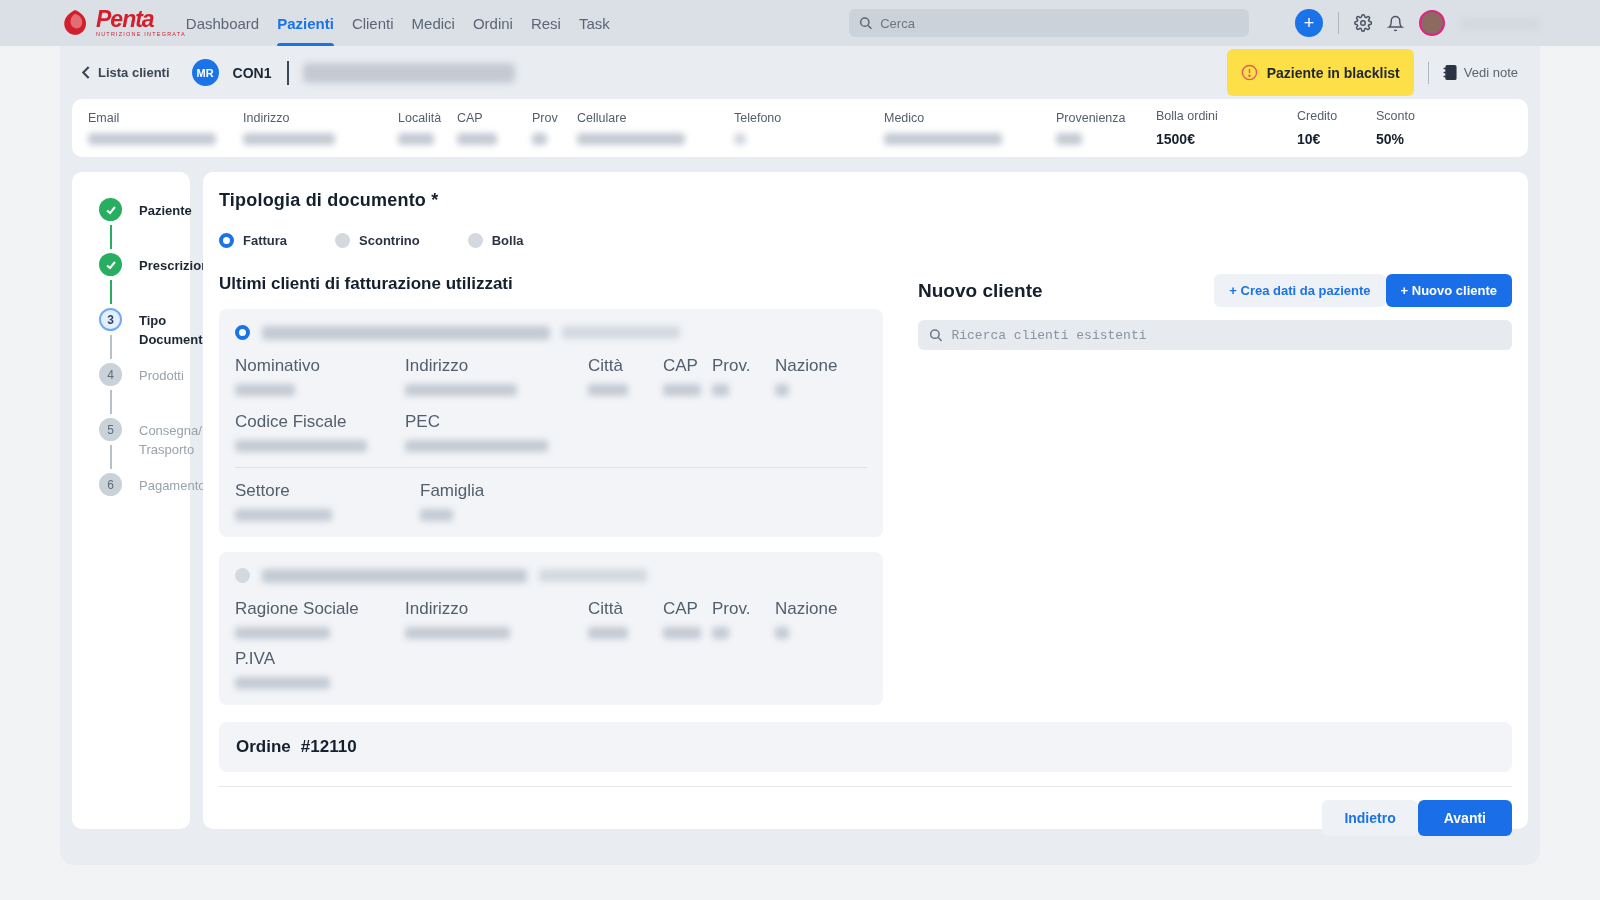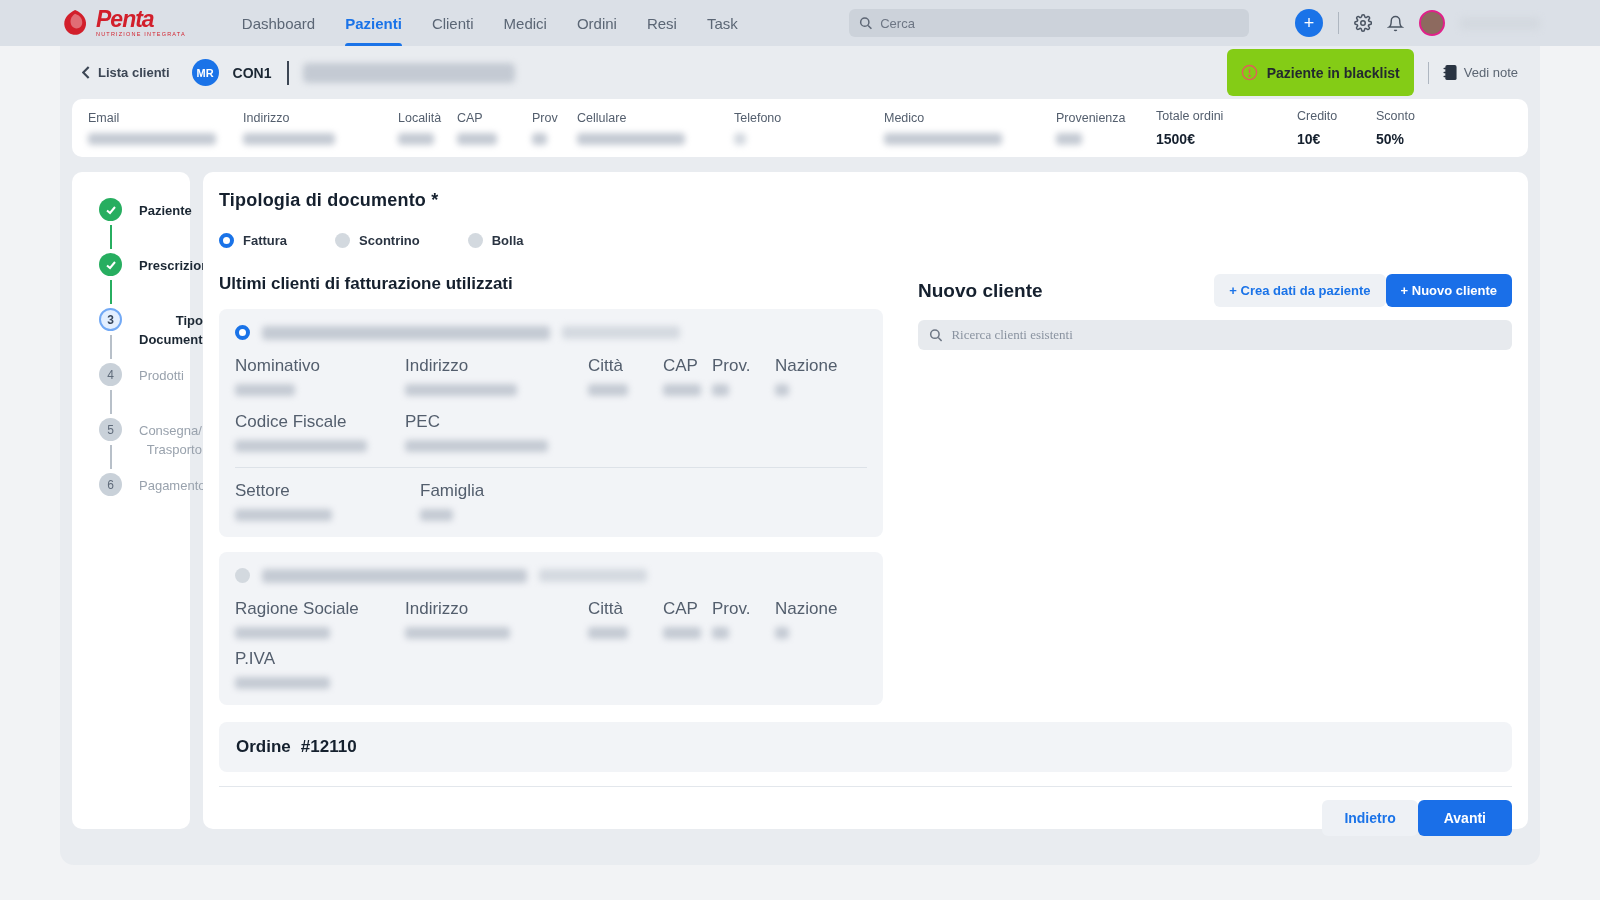--- a/index.html
+++ b/index.html
@@ -14,21 +14,21 @@
   .topbar {
     height:46px; background:#dbe0e7;
     display:flex; align-items:center;
     padding:0 60px;
   }
   .logo { display:flex; align-items:center; gap:6px; min-width:120px; }
   .logo-mark { width:30px; height:30px; }
   .logo-texts { display:flex; flex-direction:column; line-height:1; }
   .logo-name { font-size:23px; font-weight:bold; font-style:italic; color:#d21f2b; letter-spacing:-1px; }
   .logo-tag { font-size:5.5px; color:#d21f2b; letter-spacing:1.2px; margin-top:1px; }
-  .nav { display:flex; align-items:center; gap:30px; margin-left:56px; height:30px; }
+  .nav { display:flex; align-items:center; gap:18px; height:30px; }
   .nav-item { position:relative; font-size:15px; color:#5b6675; height:46px; display:flex; align-items:center; cursor:pointer; }
   .nav-item.active { color:#1a73e8; font-weight:bold; }
   .nav-item.active::after { content:""; position:absolute; left:0; right:0; bottom:0; height:3px; background:#1a73e8; border-radius:3px 3px 0 0; }
   .search-box {
     margin-left:auto; width:400px; height:28px; background:#ccd2da;
     border-radius:6px; display:flex; align-items:center; gap:8px; padding:0 10px;
   }
   .search-box input { border:none; outline:none; background:transparent; font-size:13px; color:#3c4654; width:100%; font-family:inherit; }
   .search-box input::placeholder { color:#6d7684; }
   .topbar-actions { display:flex; align-items:center; gap:15px; margin-left:46px; }
@@ -45,34 +45,34 @@
     border-radius:0 0 14px 14px;
     height:819px; padding:0 12px 20px 12px;
   }
   .patient-header { height:53px; display:flex; align-items:center; padding:0 10px; }
   .back-link { display:flex; align-items:center; gap:7px; font-size:13px; font-weight:bold; color:#3c4654; cursor:pointer; background:none; border:none; font-family:inherit; }
   .avatar-mr { width:27px; height:27px; border-radius:50%; background:#1a73e8; color:#fff; font-size:11px; font-weight:bold; display:flex; align-items:center; justify-content:center; margin-left:22px; }
   .patient-code { font-size:14px; font-weight:bold; color:#1b2733; margin-left:14px; }
   .ph-divider { width:2px; height:24px; background:#3c4654; margin:0 14px 0 16px; }
   .patient-name-blur { width:212px; height:20px; border-radius:5px; }
   .ph-right { margin-left:auto; display:flex; align-items:center; gap:14px; }
-  .blacklist-badge { display:flex; align-items:center; gap:9px; background:#84cc16; border-radius:6px; padding:15px 14px; }
+  .blacklist-badge { display:flex; align-items:center; gap:9px; background:#fde047; border-radius:6px; padding:15px 14px; }
   .blacklist-badge span { font-size:14px; font-weight:bold; color:#23292f; }
   .notes-btn { display:flex; align-items:center; gap:7px; background:none; border:none; font-size:13px; color:#5b6572; cursor:pointer; font-family:inherit; }
   
   .info-card {
     background:#fff; border-radius:10px; height:58px;
     display:flex; align-items:center; padding:0 16px;
   }
   .info-field { display:flex; flex-direction:column; gap:8px; }
   .info-label { font-size:12.5px; color:#535e6d; }
   .info-value-strong { font-size:14px; font-weight:bold; color:#15202e; }
   
   .content-row { display:flex; gap:13px; margin-top:15px; height:657px; }
-  .stepper-card { width:118px; background:#fff; border-radius:10px; padding:26px 8px 0 27px; flex-shrink:0;text-align:right; }
+  .stepper-card { width:118px; background:#fff; border-radius:10px; padding:26px 8px 0 27px; flex-shrink:0; }
   .step { display:flex; gap:17px; }
   .step-rail { display:flex; flex-direction:column; align-items:center; flex-shrink:0; }
   .step-circle { width:23px; height:23px; border-radius:50%; display:flex; align-items:center; justify-content:center; font-size:12px; }
   .step-circle.done { background:#27ae60; color:#fff; }
   .step-circle.current { background:#e3efff; border:2px solid #72a9f5; color:#36455a; font-weight:bold; }
   .step-circle.todo { background:#c9d1d9; color:#5f6b7a; }
   .step-line { width:2px; flex:1; min-height:24px; margin:4px 0; background:#b8c0c9; }
   .step-line.green { background:#27ae60; }
   .step-label { font-size:13px; padding-top:4px; line-height:1.45; width:64px; }
   .step-label.done, .step-label.current { color:#1b2733; font-weight:bold; }
@@ -96,21 +96,21 @@
   .field-label { font-size:17px; color:#535e6d; }
   .card-hr { border:none; border-top:1px solid #dde2e8; margin:15px 0 0 0; }
   
   .np-head { display:flex; align-items:center; }
   .h-newclient { font-size:19px; font-weight:bold; color:#15202e; }
   .np-buttons { margin-left:auto; display:flex; }
   .btn { border:none; border-radius:6px; font-family:inherit; font-size:13px; font-weight:bold; cursor:pointer; padding:9px 15px; }
   .btn-light { background:#eef1f5; color:#1a73e8; }
   .btn-primary { background:#1a6fe8; color:#fff; }
   .search-clients { margin-top:13px; height:30px; background:#e7eaee; border-radius:6px; display:flex; align-items:center; gap:9px; padding:0 11px; }
-  .search-clients input { border:none; outline:none; background:transparent; font-size:13px; width:100%; font-family:Liberation Serif, serif; color:#0f766e; }
+  .search-clients input { border:none; outline:none; background:transparent; font-size:13px; width:100%; font-family:Liberation Mono, monospace; color:#0f766e; }
   .search-clients input::placeholder { color:#8a93a0; }
   
   .order-bar { background:#f2f4f7; border-radius:8px; margin-top:17px; padding:15px 17px; display:flex; gap:10px; }
   .order-bar span { font-size:17px; font-weight:bold; color:#15202e; }
   .footer-hr { border:none; border-top:1px solid #e3e7ec; margin:14px 0 0 0; }
   .footer-actions { display:flex; justify-content:flex-end; margin-top:13px; }
   .btn-back { padding:10px 22px; font-size:14px; }
   .btn-next { padding:10px 26px; font-size:14px; }
 </style>
 </head>
@@ -233,21 +233,21 @@
     </div>
     <div class="info-field" style="width:172px">
       <span class="info-label">Medico</span>
       <span class="blur" style="width:118px"></span>
     </div>
     <div class="info-field" style="width:100px">
       <span class="info-label">Provenienza</span>
       <span class="blur" style="width:26px"></span>
     </div>
     <div class="info-field" style="width:141px">
-      <span class="info-label">Totale ordini</span>
+      <span class="info-label">Bolla ordini</span>
       <span class="info-value-strong">1500€</span>
     </div>
     <div class="info-field" style="width:79px">
       <span class="info-label">Credito</span>
       <span class="info-value-strong">10€</span>
     </div>
     <div class="info-field" style="width:60px">
       <span class="info-label">Sconto</span>
       <span class="info-value-strong">50%</span>
     </div>

